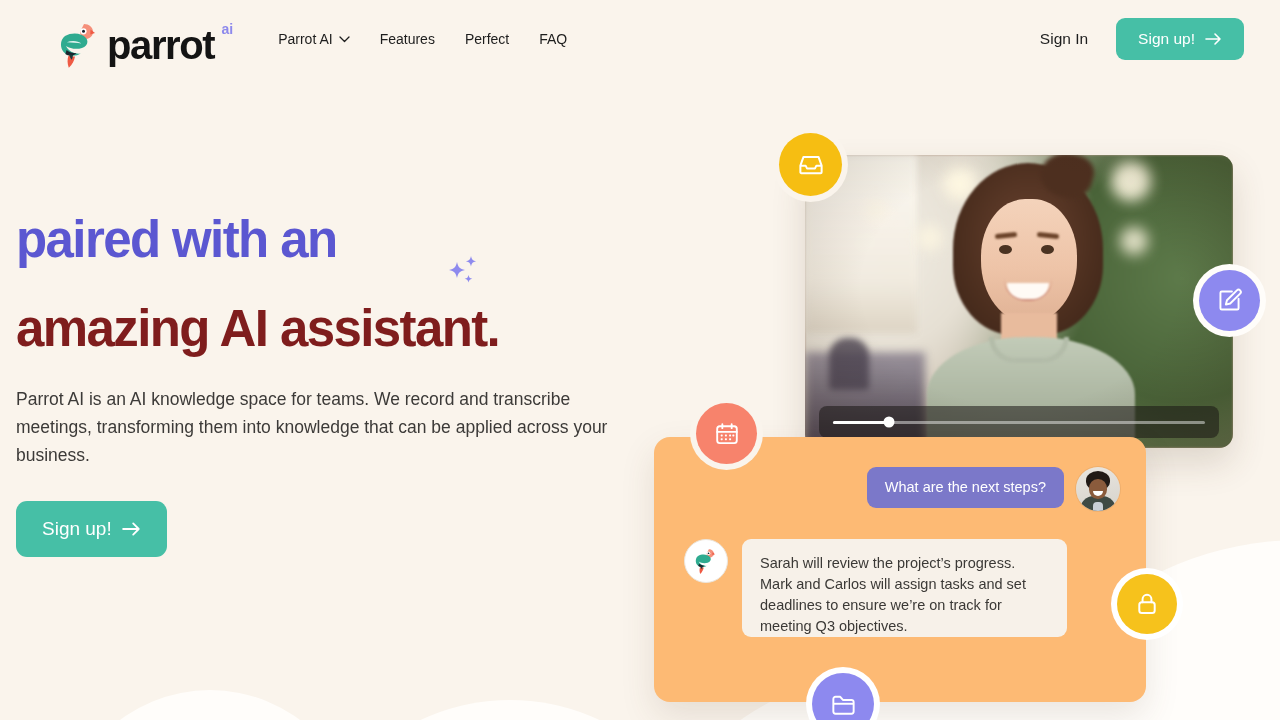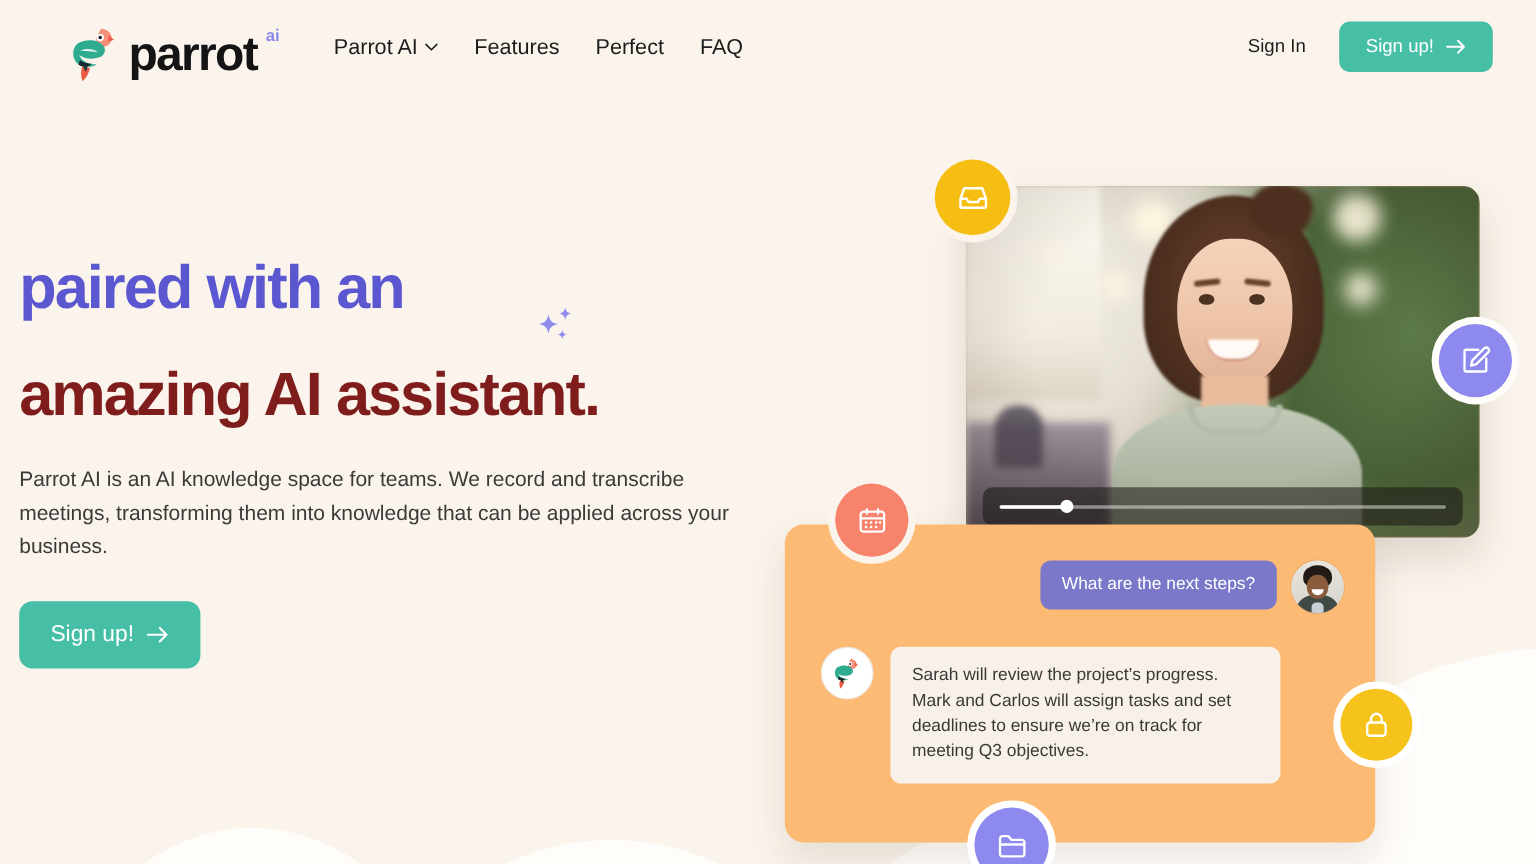--- a/index.html
+++ b/index.html
@@ -31,21 +31,21 @@
     font-size: 40px; font-weight: 700; letter-spacing: -1.4px;
     color: #141414; line-height: 1; position: relative;
   }
   .brand-sup {
     position: absolute; top: -3px; right: -19px;
     font-size: 14px; font-weight: 600; color: #8d89ec; letter-spacing: 0;
   }
   .nav { display: flex; align-items: center; gap: 30px; margin-left: 64px; }
   .nav-item {
     display: flex; align-items: center; gap: 6px;
-    font-size: 18px; color: #1d1d1d; cursor: pointer; white-space: nowrap;
+    font-size: 14px; color: #1d1d1d; cursor: pointer; white-space: nowrap;
   }
   .chev { width: 11px; height: 7px; display: block; }
   .spacer { flex: 1; }
   .signin { font-size: 15.5px; color: #1d1d1d; cursor: pointer; margin-right: 28px; }
   .btn-teal {
     background: #46bfa6; color: #ffffff; border: none;
     border-radius: 9px; font-size: 15.5px;
     display: inline-flex; align-items: center; gap: 10px;
     cursor: pointer; font-family: inherit;
   }
@@ -162,21 +162,21 @@
   }
   .msg-row { display: flex; align-items: flex-start; }
   .msg-row.out { justify-content: flex-end; gap: 12px; }
   .msg-row.in  { justify-content: flex-start; gap: 14px; margin-top: 28px; }
   .bubble-out {
     background: #7b78c9; color: #ffffff; font-size: 14.5px;
     padding: 11px 18px; border-radius: 9px; line-height: 1.3;
   }
   .bubble-in {
     background: #f7f1e9; color: #3b3936; font-size: 14.5px;
-    padding: 14px 18px 16px; border-radius: 9px; line-height: 21px; max-width: 325px;
+    padding: 14px 18px 0; border-radius: 9px; line-height: 21px; max-width: 325px;
   }
   .avatar-user {
     width: 44px; height: 44px; border-radius: 50%; overflow: hidden; flex: 0 0 44px;
     background: linear-gradient(170deg,#e9e6e0 0%,#d6d2cb 100%); position: relative;
     box-shadow: 0 0 0 1px rgba(0,0,0,.06);
   }
   .au-hair { position: absolute; left: 10px; top: 4px; width: 24px; height: 19px;
     background: #211a16; border-radius: 50% 50% 42% 42%; }
   .au-face { position: absolute; left: 13px; top: 12px; width: 18px; height: 20px;
     background: #8a5b3c; border-radius: 48%; }

